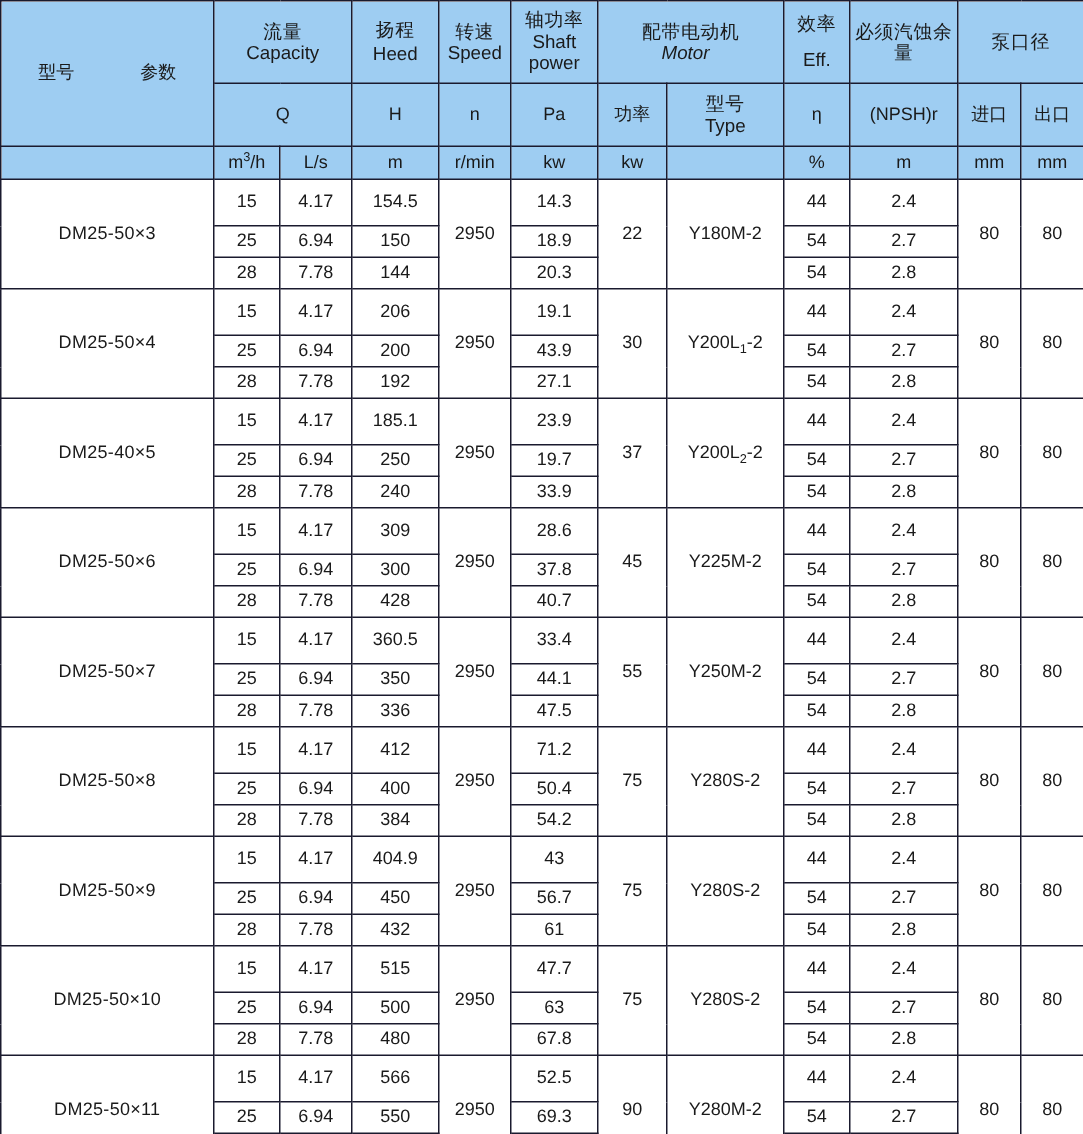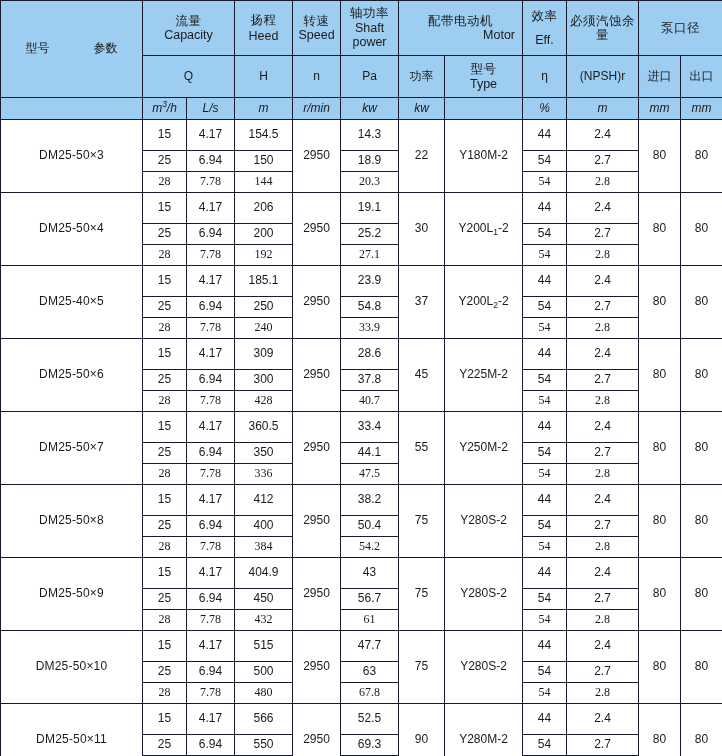--- a/index.html
+++ b/index.html
@@ -31,46 +31,46 @@
     background-clip: padding-box;
   }
   
   thead td {
     background: #9ecdf2;
     font-size: 12.5px;
     color: #13213a;
   }
   td.hdr-tall { height: 54px; }
   td.hdr-mid  { height: 41px; }
-  td.hdr-unit { height: 21px; font-size: 11.5px; font-style: italic; }
+  td.hdr-unit { height: 21px; font-size: 11.5px; }
 
   .cn { font-size: 12.5px; letter-spacing: .5px; }
   .en { font-size: 12.5px; }
 
   .stack        { display: block; text-align: center; }
-  .stack-right  { display: block; text-align: right; padding-right: 7px; }
+  .stack-right  { display: block; text-align: center; padding-right: 7px; font-style: italic; }
 
   
   .corner-inner {
     display: flex;
     justify-content: center;
     align-items: center;
     gap: 44px;
     height: 100%;
   }
 
   
   tbody td { background: #ffffff; }
   td.model {
     font-size: 13px;
     letter-spacing: .2px;
   }
   td.r1 { height: 30px; }
   td.r2 { height: 20px; }
-  td.r3 { height: 20px; font-family: Liberation Serif, serif; }
+  td.r3 { height: 20px; }
   .grp-top { border-top: 2px solid #111122; }
 
   sup, sub { font-size: 8.5px; line-height: 0; }
 </style>
 </head>
 <body>
 
 <table id="spec-table">
   <colgroup>
     <col style="width:142px">
@@ -204,21 +204,21 @@
         <td class="r1 grp-top" rowspan="3"><span>Y200L</span><sub>1</sub><span>-2</span></td>
         <td class="r1 grp-top">44</td>
         <td class="r1 grp-top">2.4</td>
         <td class="r1 grp-top" rowspan="3">80</td>
         <td class="r1 grp-top" rowspan="3">80</td>
       </tr>
       <tr>
         <td class="r2">25</td>
         <td class="r2">6.94</td>
         <td class="r2">200</td>
-        <td class="r2">25.2</td>
+        <td class="r2">43.9</td>
         <td class="r2">54</td>
         <td class="r2">2.7</td>
       </tr>
       <tr>
         <td class="r3">28</td>
         <td class="r3">7.78</td>
         <td class="r3">192</td>
         <td class="r3">27.1</td>
         <td class="r3">54</td>
         <td class="r3">2.8</td>
@@ -234,21 +234,21 @@
         <td class="r1 grp-top" rowspan="3"><span>Y200L</span><sub>2</sub><span>-2</span></td>
         <td class="r1 grp-top">44</td>
         <td class="r1 grp-top">2.4</td>
         <td class="r1 grp-top" rowspan="3">80</td>
         <td class="r1 grp-top" rowspan="3">80</td>
       </tr>
       <tr>
         <td class="r2">25</td>
         <td class="r2">6.94</td>
         <td class="r2">250</td>
-        <td class="r2">54.8</td>
+        <td class="r2">19.7</td>
         <td class="r2">54</td>
         <td class="r2">2.7</td>
       </tr>
       <tr>
         <td class="r3">28</td>
         <td class="r3">7.78</td>
         <td class="r3">240</td>
         <td class="r3">33.9</td>
         <td class="r3">54</td>
         <td class="r3">2.8</td>
@@ -312,21 +312,21 @@
         <td class="r3">47.5</td>
         <td class="r3">54</td>
         <td class="r3">2.8</td>
       </tr>
       <tr>
         <td class="model grp-top" rowspan="3">DM25-50×8</td>
         <td class="r1 grp-top">15</td>
         <td class="r1 grp-top">4.17</td>
         <td class="r1 grp-top">412</td>
         <td class="r1 grp-top" rowspan="3">2950</td>
-        <td class="r1 grp-top">38.2</td>
+        <td class="r1 grp-top">71.2</td>
         <td class="r1 grp-top" rowspan="3">75</td>
         <td class="r1 grp-top" rowspan="3"><span>Y280S-2</span></td>
         <td class="r1 grp-top">44</td>
         <td class="r1 grp-top">2.4</td>
         <td class="r1 grp-top" rowspan="3">80</td>
         <td class="r1 grp-top" rowspan="3">80</td>
       </tr>
       <tr>
         <td class="r2">25</td>
         <td class="r2">6.94</td>

